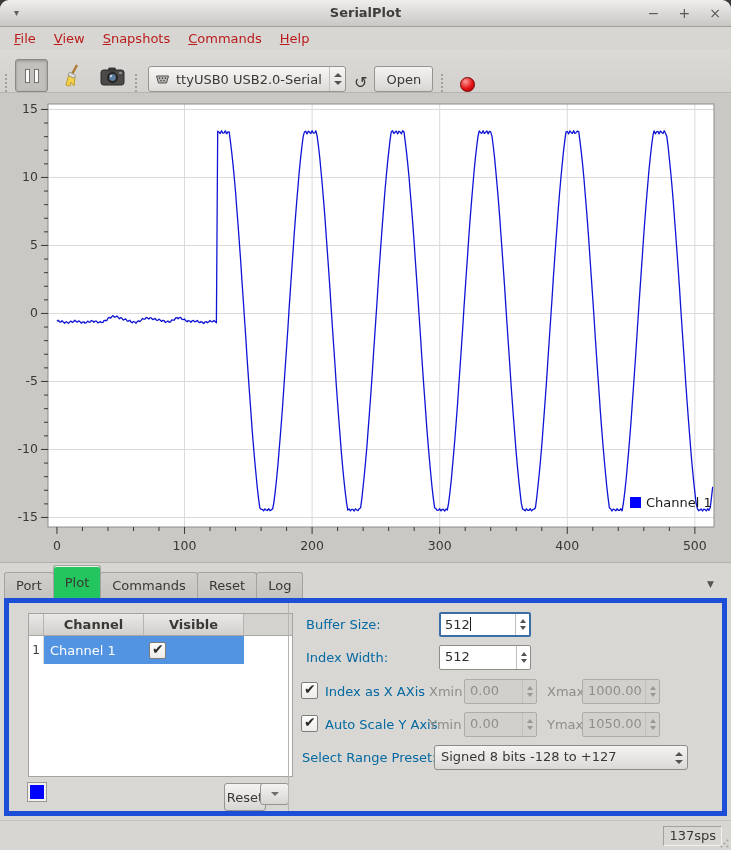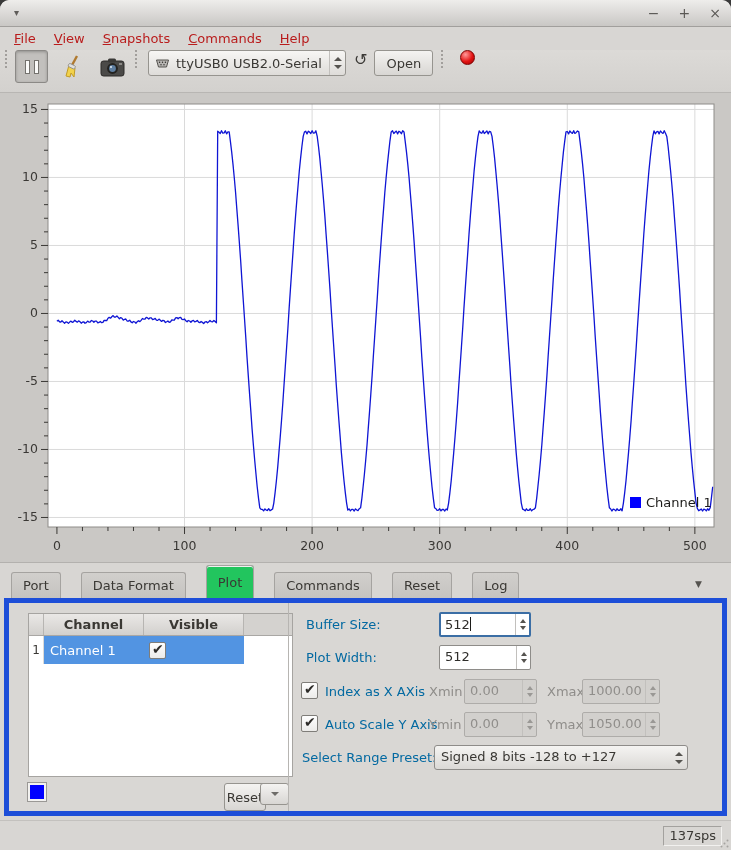--- a/index.html
+++ b/index.html
@@ -18,21 +18,21 @@
   .tb-arrow { position: absolute; left: 14px; top: 7px; font-size: 10px; color: #5f5d5a; cursor: default; }
   .tb-title { position: absolute; left: 0; right: 0; top: 5px; text-align: center; font-weight: bold; color: #3f3d3a; }
   .tb-controls { position: absolute; right: 10px; top: 4px; display: flex; gap: 19px; color: #5a5855; font-size: 14px; }
   .tb-controls span { cursor: default; line-height: 18px; }
   
   .menubar { height: 23px; display: flex; align-items: center; padding-left: 5px; }
   .menuitem { display: inline-block; padding: 2px 9px; color: #b91c1c; }
   .menuitem::first-letter { text-decoration: underline; }
   
   .toolbar {
-    height: 43px; display: flex; align-items: flex-start;
+    height: 43px; display: flex; align-items: flex-end;
     background: linear-gradient(#dcdad7, #d3d1ce); border-bottom: 1px solid #b8b6b3;
   }
   .thandle { width: 5px; height: 18px; border-left: 2px dotted #a29f9c; margin: 0 5px; }
   .tbtn { width: 33px; height: 33px; display: flex; align-items: center; justify-content: center; border: 1px solid transparent; border-radius: 3px; }
   .tbtn.pressed { background: #c2c0bd; border-color: #8b8986; box-shadow: inset 0 1px 3px rgba(0,0,0,.25); }
   .pause-bars { display: flex; gap: 4px; }
   .pause-bars i { display: block; width: 5px; height: 14px; background: #fbfbfa; border: 1px solid #74726e; }
   .flatbtn { width: 34px; height: 33px; display: flex; align-items: center; justify-content: center; }
   .combo {
     position: relative; width: 198px; height: 26px; margin-left: 3px;
@@ -57,21 +57,21 @@
   .record { width: 15px; height: 15px; border-radius: 50%; margin-left: 9px;
     background: radial-gradient(circle at 35% 28%, #ff9a9a, #e31414 55%, #9c0000);
     border: 1px solid #7e0000; }
   
   .plotwidget { position: relative; height: 470px; background: #cac8c5; border-bottom: 1px solid #b3b1ae; }
   .legend { position: absolute; left: 630px; top: 402px; display: flex; align-items: center; gap: 5px; }
   .legend-marker { width: 11px; height: 11px; }
   .legend-label { font-size: 13px; color: #1c1b19; }
   
   .tabwidget { position: relative; height: 257px; }
-  .tabbar { position: absolute; top: 0; left: 0; right: 16px; height: 35px; display: flex; align-items: flex-end; padding-left: 11px; gap: 21px; }
+  .tabbar { position: absolute; top: 0; left: 0; right: 4px; height: 35px; display: flex; align-items: flex-end; padding-left: 4px; }
   .tab {
     height: 26px; padding: 0 11px; display: flex; align-items: center;
     background: linear-gradient(#d1cfcc, #c5c3c0); border: 1px solid #a5a3a0; border-bottom: none;
     border-radius: 3px 3px 0 0; margin-right: -1px; color: #3a3834; position: relative;
   }
   .tab.active { height: 33px; background: #22c55e; box-shadow: inset 0 1px 0 #f1f0ee; z-index: 3; }
   .tab-overflow { position: absolute; right: 13px; bottom: 9px; font-size: 9px; color: #55534f; }
   .tabpane {
     position: absolute; top: 35px; left: 4px; right: 4px; bottom: 4px;
     background: #d9d7d4; border: 5px solid #1d4ed8; border-radius: 0; z-index: 2;
@@ -126,20 +126,21 @@
   }
   .grip { position: absolute; right: 1px; bottom: 1px; }
 </style>
 </head>
 <body>
 
 <div class="window">
 
   <div class="titlebar">
     <span class="tb-arrow">▾</span>
+    <span class="tb-title">SerialPlot</span>
     <span class="tb-controls">
       <span>−</span>
       <span>+</span>
       <span>×</span>
     </span>
   </div>
 
   <div class="menubar">
     <span class="menuitem">File</span>
     <span class="menuitem">View</span>
@@ -285,21 +286,20 @@
       </svg>
     <div class="legend">
       <span class="legend-marker" style="background: rgb(0, 0, 255);"></span>
       <span class="legend-label">Channel 1</span>
     </div>
   </div>
 
   <div class="tabwidget">
     <div class="tabbar">
       <span class="tab">Port</span>
-      <span class="tab">Data Format</span>
       <span class="tab active">Plot</span>
       <span class="tab">Commands</span>
       <span class="tab">Reset</span>
       <span class="tab">Log</span>
       <span class="tab-overflow">▼</span>
     </div>
     <div class="tabpane">
 
       <div class="left-panel">
         <div class="chtable">
@@ -327,21 +327,21 @@
       <div class="right-panel">
         <span class="rlabel" style="left:17px; top:9px">Buffer Size:</span>
         <span class="spinbox focused" style="left:150px; top:9px; width:92px">
           <span>512</span><span class="caret"></span>
           <span class="spin-arrows">
               <i class="tri-up"></i>
               <i class="tri-down"></i>
             </span>
         </span>
 
-        <span class="rlabel" style="left:17px; top:42px">Plot Width:</span>
+        <span class="rlabel" style="left:17px; top:42px">Index Width:</span>
         <span class="spinbox" style="left:150px; top:42px; width:92px">
           <span>512</span>
           <span class="spin-arrows">
               <i class="tri-up"></i>
               <i class="tri-down"></i>
             </span>
         </span>
 
         <span class="cb checked" style="position:absolute; left:12px; top:79px"></span>
         <span class="rlabel" style="left:36px; top:76px">Index as X AXis</span>

